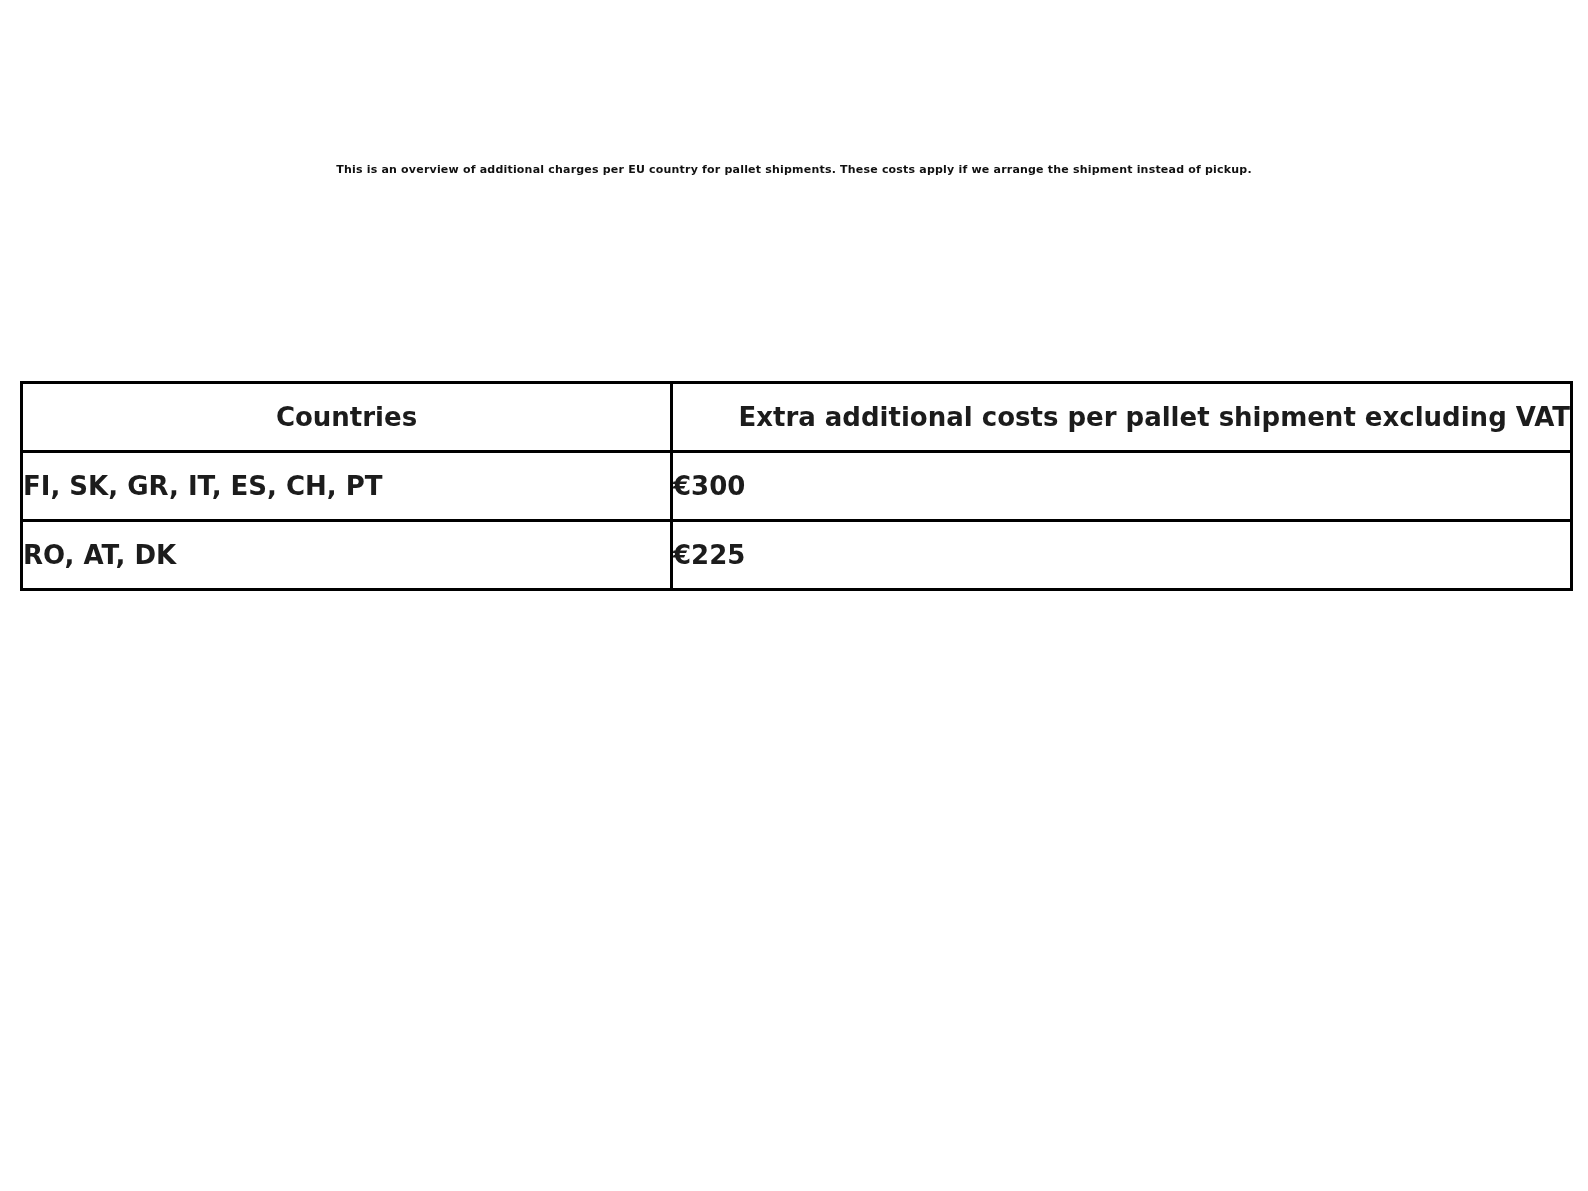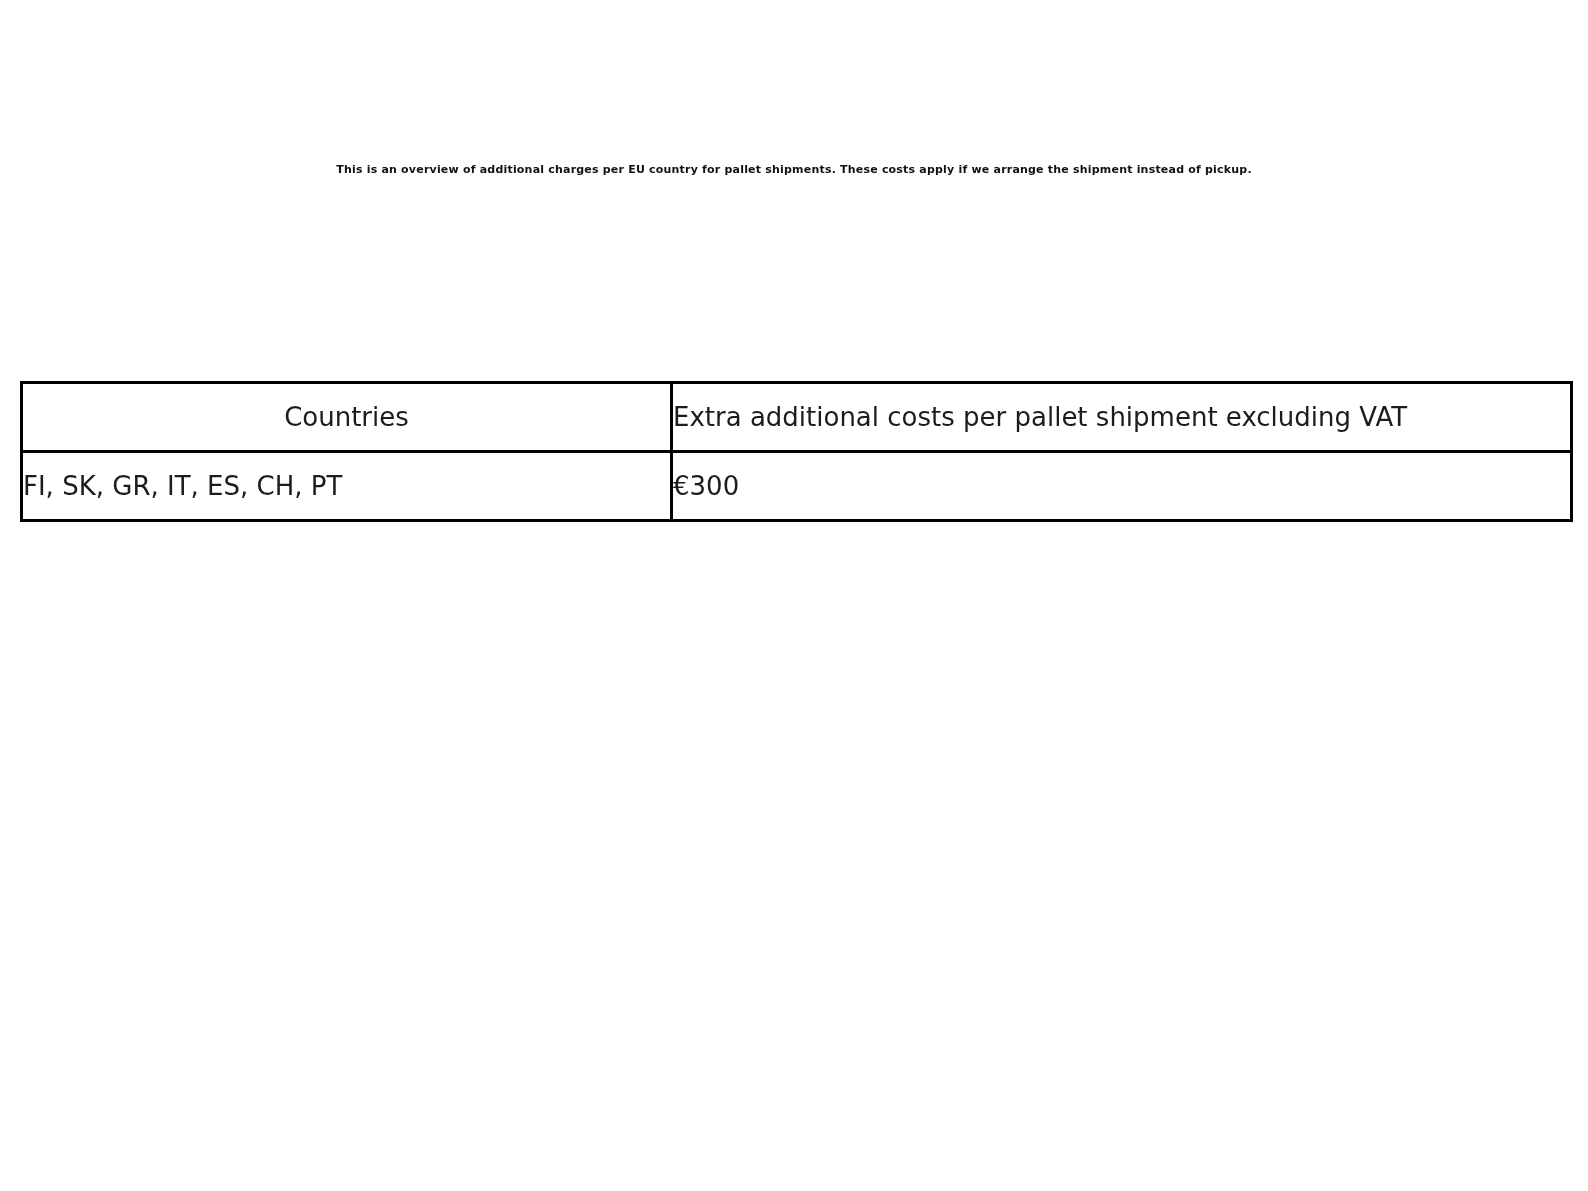--- a/index.html
+++ b/index.html
@@ -32,35 +32,35 @@
     top: 381px;
     border-collapse: collapse;
     table-layout: fixed;
     width: 1550px;
     background: #ffffff;
   }
   .charges-table th,
   .charges-table td {
     border: 3px solid #000000;
     font-size: 26px;
-    font-weight: normal;
+    font-weight: bold;
     color: #1c1c1c;
     white-space: nowrap;
     overflow: hidden;
     vertical-align: middle;
     padding: 0;
   }
   .charges-table col.col-countries { width: 650px; }
   .charges-table col.col-costs     { width: 900px; }
 
   .charges-table thead th { height: 66px; }
   .charges-table tbody td { height: 66px; }
 
   .header-countries { text-align: center; }
-  .header-costs     { text-align: left; padding-left: 14px; }
+  .header-costs     { text-align: right; padding-left: 14px; }
 
   .cell-countries   { text-align: left; padding-left: 63px; margin-left: 36px; }
   .cell-cost        { text-align: left; padding-left: 88px; }
 </style>
 </head>
 <body>
 
 <div class="intro">This is an overview of additional charges per EU country for pallet shipments. These costs apply if we arrange the shipment instead of pickup.</div>
 
 <table class="charges-table">
@@ -72,14 +72,18 @@
     <tr>
       <th class="header-countries">Countries</th>
       <th class="header-costs">Extra additional costs per pallet shipment excluding VAT</th>
     </tr>
   </thead>
   <tbody>
     <tr>
       <td class="cell-countries">FI, SK, GR, IT, ES, CH, PT</td>
       <td class="cell-cost">€300</td>
     </tr>
+    <tr>
+      <td class="cell-countries">RO, AT, DK</td>
+      <td class="cell-cost">€225</td>
+    </tr>
   </tbody>
 </table>
 
 </body></html>

